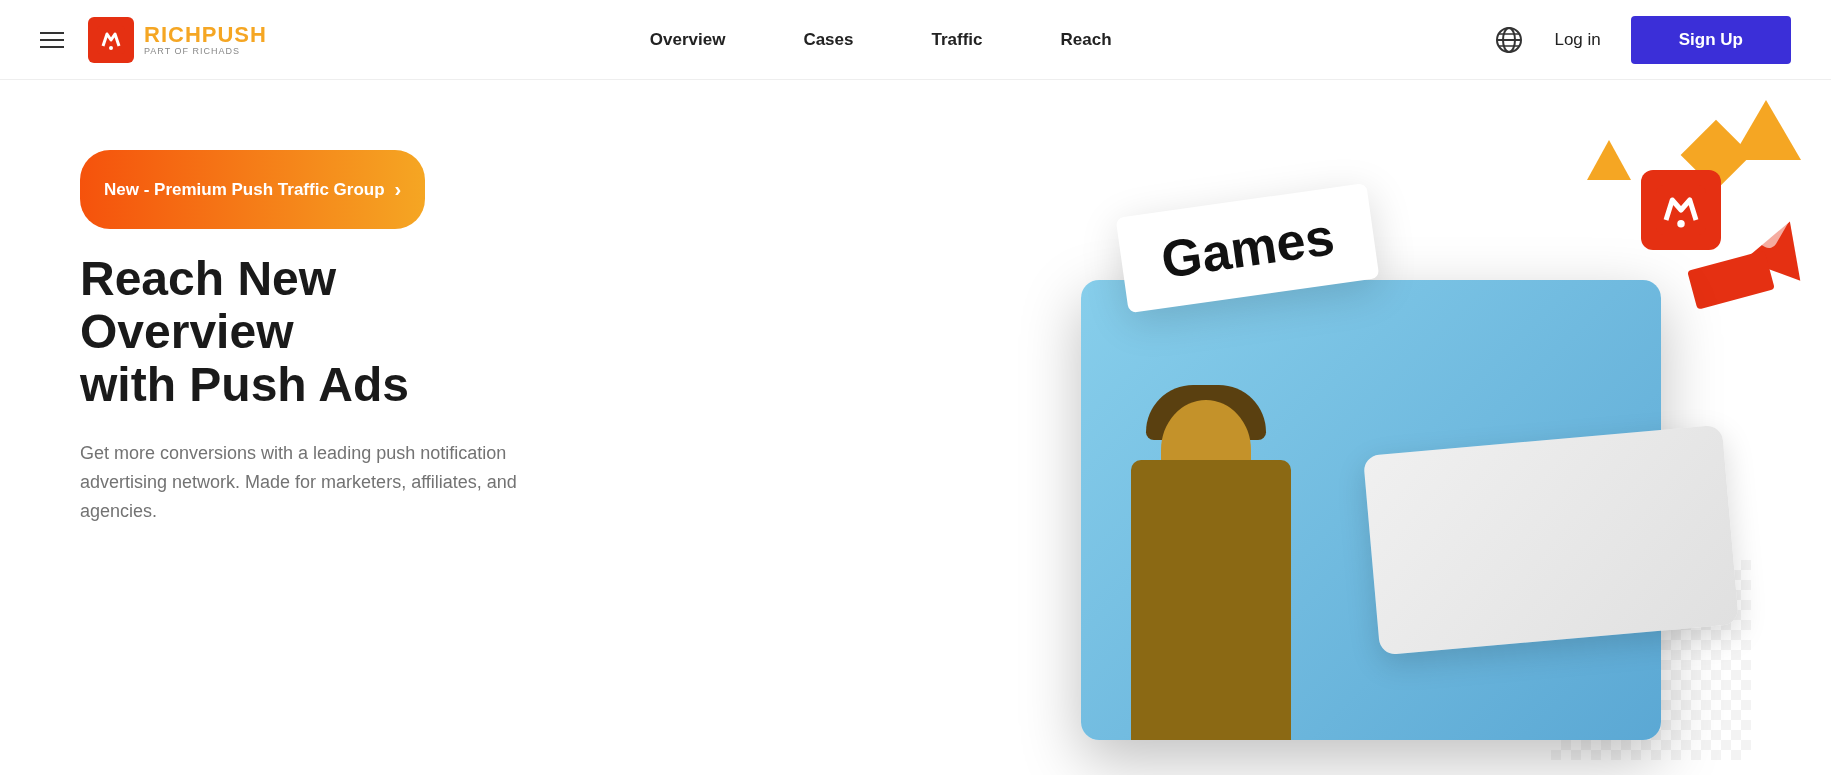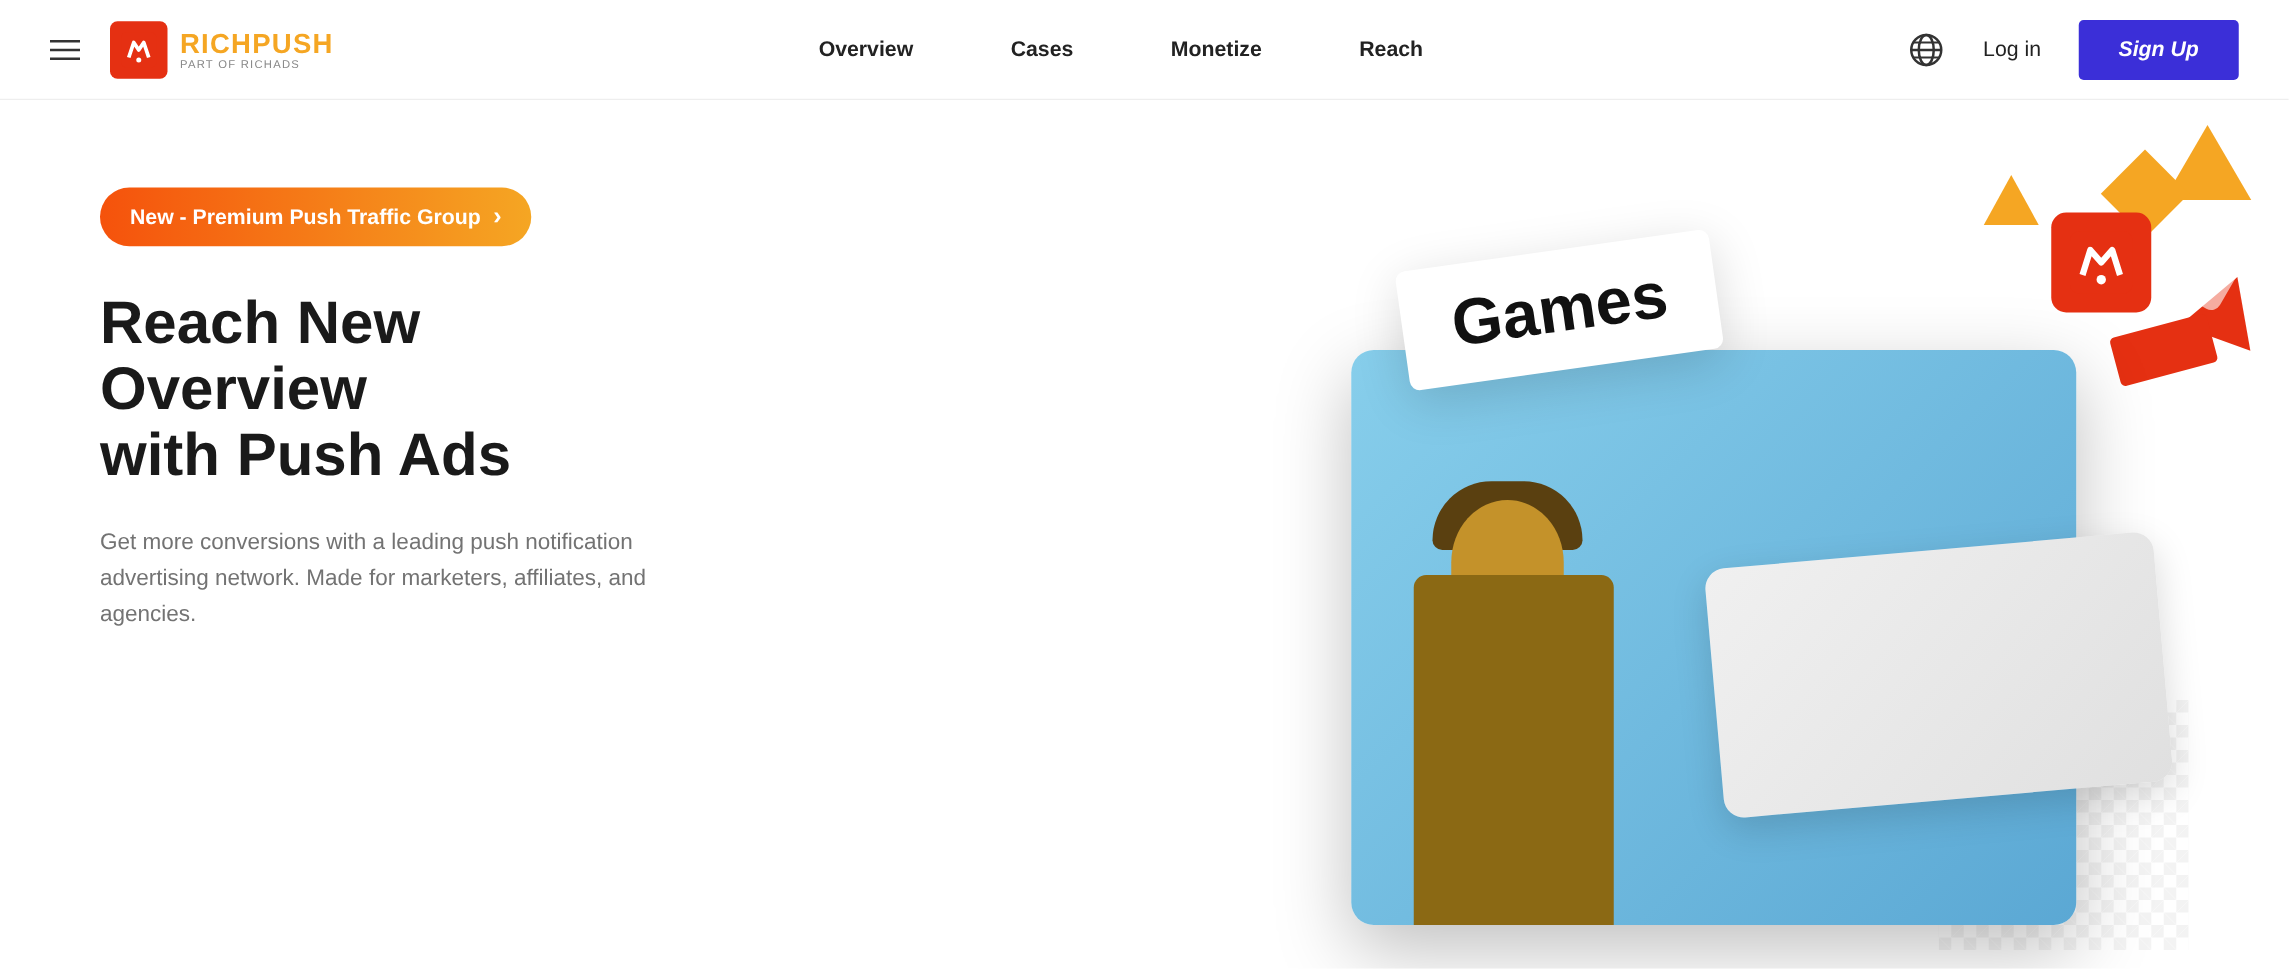--- a/index.html
+++ b/index.html
@@ -91,25 +91,24 @@
       font-weight: 400;
       color: #222;
       cursor: pointer;
       text-decoration: none;
     }
     .nav-signup {
       background: #3B2FD8;
       color: #fff;
       font-size: 17px;
       font-weight: 700;
-      padding: 14px 32px;
+      padding: 14px 48px;
       border: none;
       border-radius: 4px;
       cursor: pointer;
-      font-style: italic;
     }
 
     
     .hero {
       position: relative;
       width: 100%;
       height: 695px;
       background: #fff;
       overflow: hidden;
       display: flex;
@@ -120,23 +119,23 @@
       max-width: 600px;
       padding-top: 10px;
     }
     .hero-badge {
       display: inline-flex;
       align-items: center;
       background: linear-gradient(90deg, #f5520c 0%, #f5a623 100%);
       color: #fff;
       font-size: 17px;
       font-weight: 700;
-      padding: 12px 24px;
+      padding: 28px 24px;
       border-radius: 30px;
-      margin-bottom: 36px;
+      margin-bottom: 24px;
       cursor: pointer;
       gap: 10px;
     }
     .hero-badge .chevron {
       font-size: 20px;
       font-weight: 900;
     }
     .hero-title {
       font-size: 48px;
       font-weight: 900;
@@ -430,21 +429,21 @@
     </div>
     <div class="logo-text-wrap">
       <span class="logo-richpush">RICHPUSH</span>
       <span class="logo-sub">PART OF RICHADS</span>
     </div>
   </a>
 
   <div class="nav-links">
     <a class="nav-link">Overview</a>
     <a class="nav-link">Cases</a>
-    <a class="nav-link">Monetize</a>
+    <a class="nav-link">Traffic</a>
     <a class="nav-link">Reach</a>
   </div>
 
   <div class="nav-right">
     <svg class="nav-globe" viewBox="0 0 30 30" fill="none" xmlns="http://www.w3.org/2000/svg">
       <circle cx="15" cy="15" r="12" stroke="#333" stroke-width="2" fill="none"></circle>
       <ellipse cx="15" cy="15" rx="6" ry="12" stroke="#333" stroke-width="2" fill="none"></ellipse>
       <line x1="3" y1="15" x2="27" y2="15" stroke="#333" stroke-width="2"></line>
       <line x1="5" y1="9" x2="25" y2="9" stroke="#333" stroke-width="1.5"></line>
       <line x1="5" y1="21" x2="25" y2="21" stroke="#333" stroke-width="1.5"></line>

